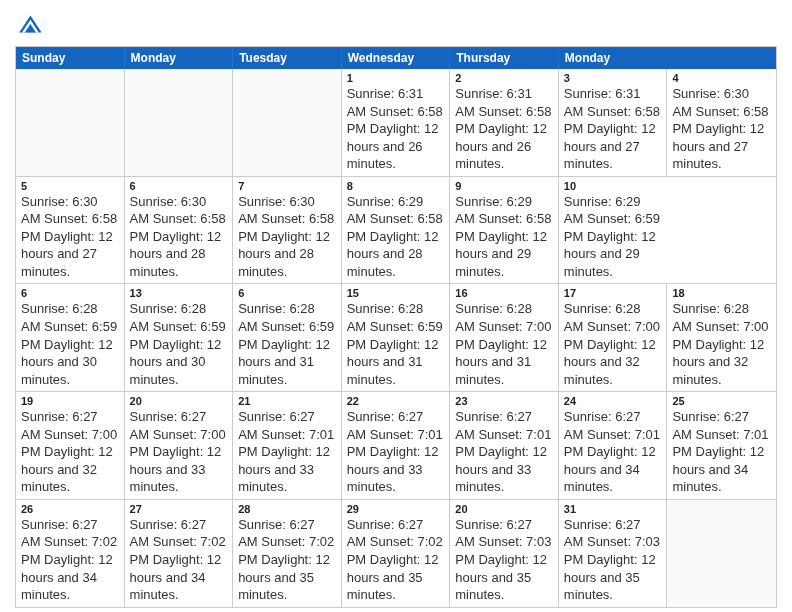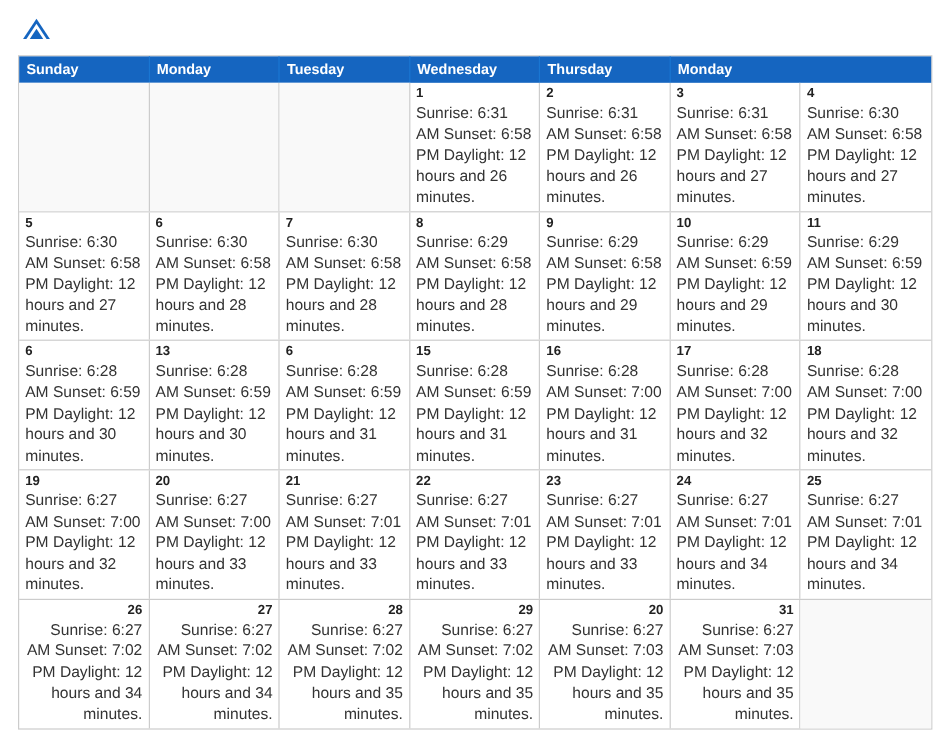--- a/index.html
+++ b/index.html
@@ -75,21 +75,21 @@
       flex: 1;
       display: flex;
       flex-direction: column;
     }
     .cal-row {
       display: grid;
       grid-template-columns: repeat(7, 1fr);
       flex: 1;
       border-bottom: 1px solid #ccc;
     }
-    .cal-row:last-child { border-bottom: none; text-align: right; }
+    .cal-row:last-child { border-bottom: none; }
     .cal-cell {
       border-right: 1px solid #ccc;
       padding: 3px 5px;
       font-size: 9.5px;
       color: #333;
       min-height: 0;
       overflow: hidden;
     }
     .cal-cell:last-child { border-right: none; }
     .cal-cell.empty { background: #f9f9f9; }
@@ -208,27 +208,20 @@
 Daylight: 12 hours
 and 29 minutes.</div>
           </div>
           <div class="cal-cell">
             <div class="day-num">10</div>
             <div class="day-info">Sunrise: 6:29 AM
 Sunset: 6:59 PM
 Daylight: 12 hours
 and 29 minutes.</div>
           </div>
-          <div class="cal-cell">
-            <div class="day-num">11</div>
-            <div class="day-info">Sunrise: 6:29 AM
-Sunset: 6:59 PM
-Daylight: 12 hours
-and 30 minutes.</div>
-          </div>
         </div>
         <div class="cal-row">
           <div class="cal-cell">
             <div class="day-num">6</div>
             <div class="day-info">Sunrise: 6:28 AM
 Sunset: 6:59 PM
 Daylight: 12 hours
 and 30 minutes.</div>
           </div>
           <div class="cal-cell">

